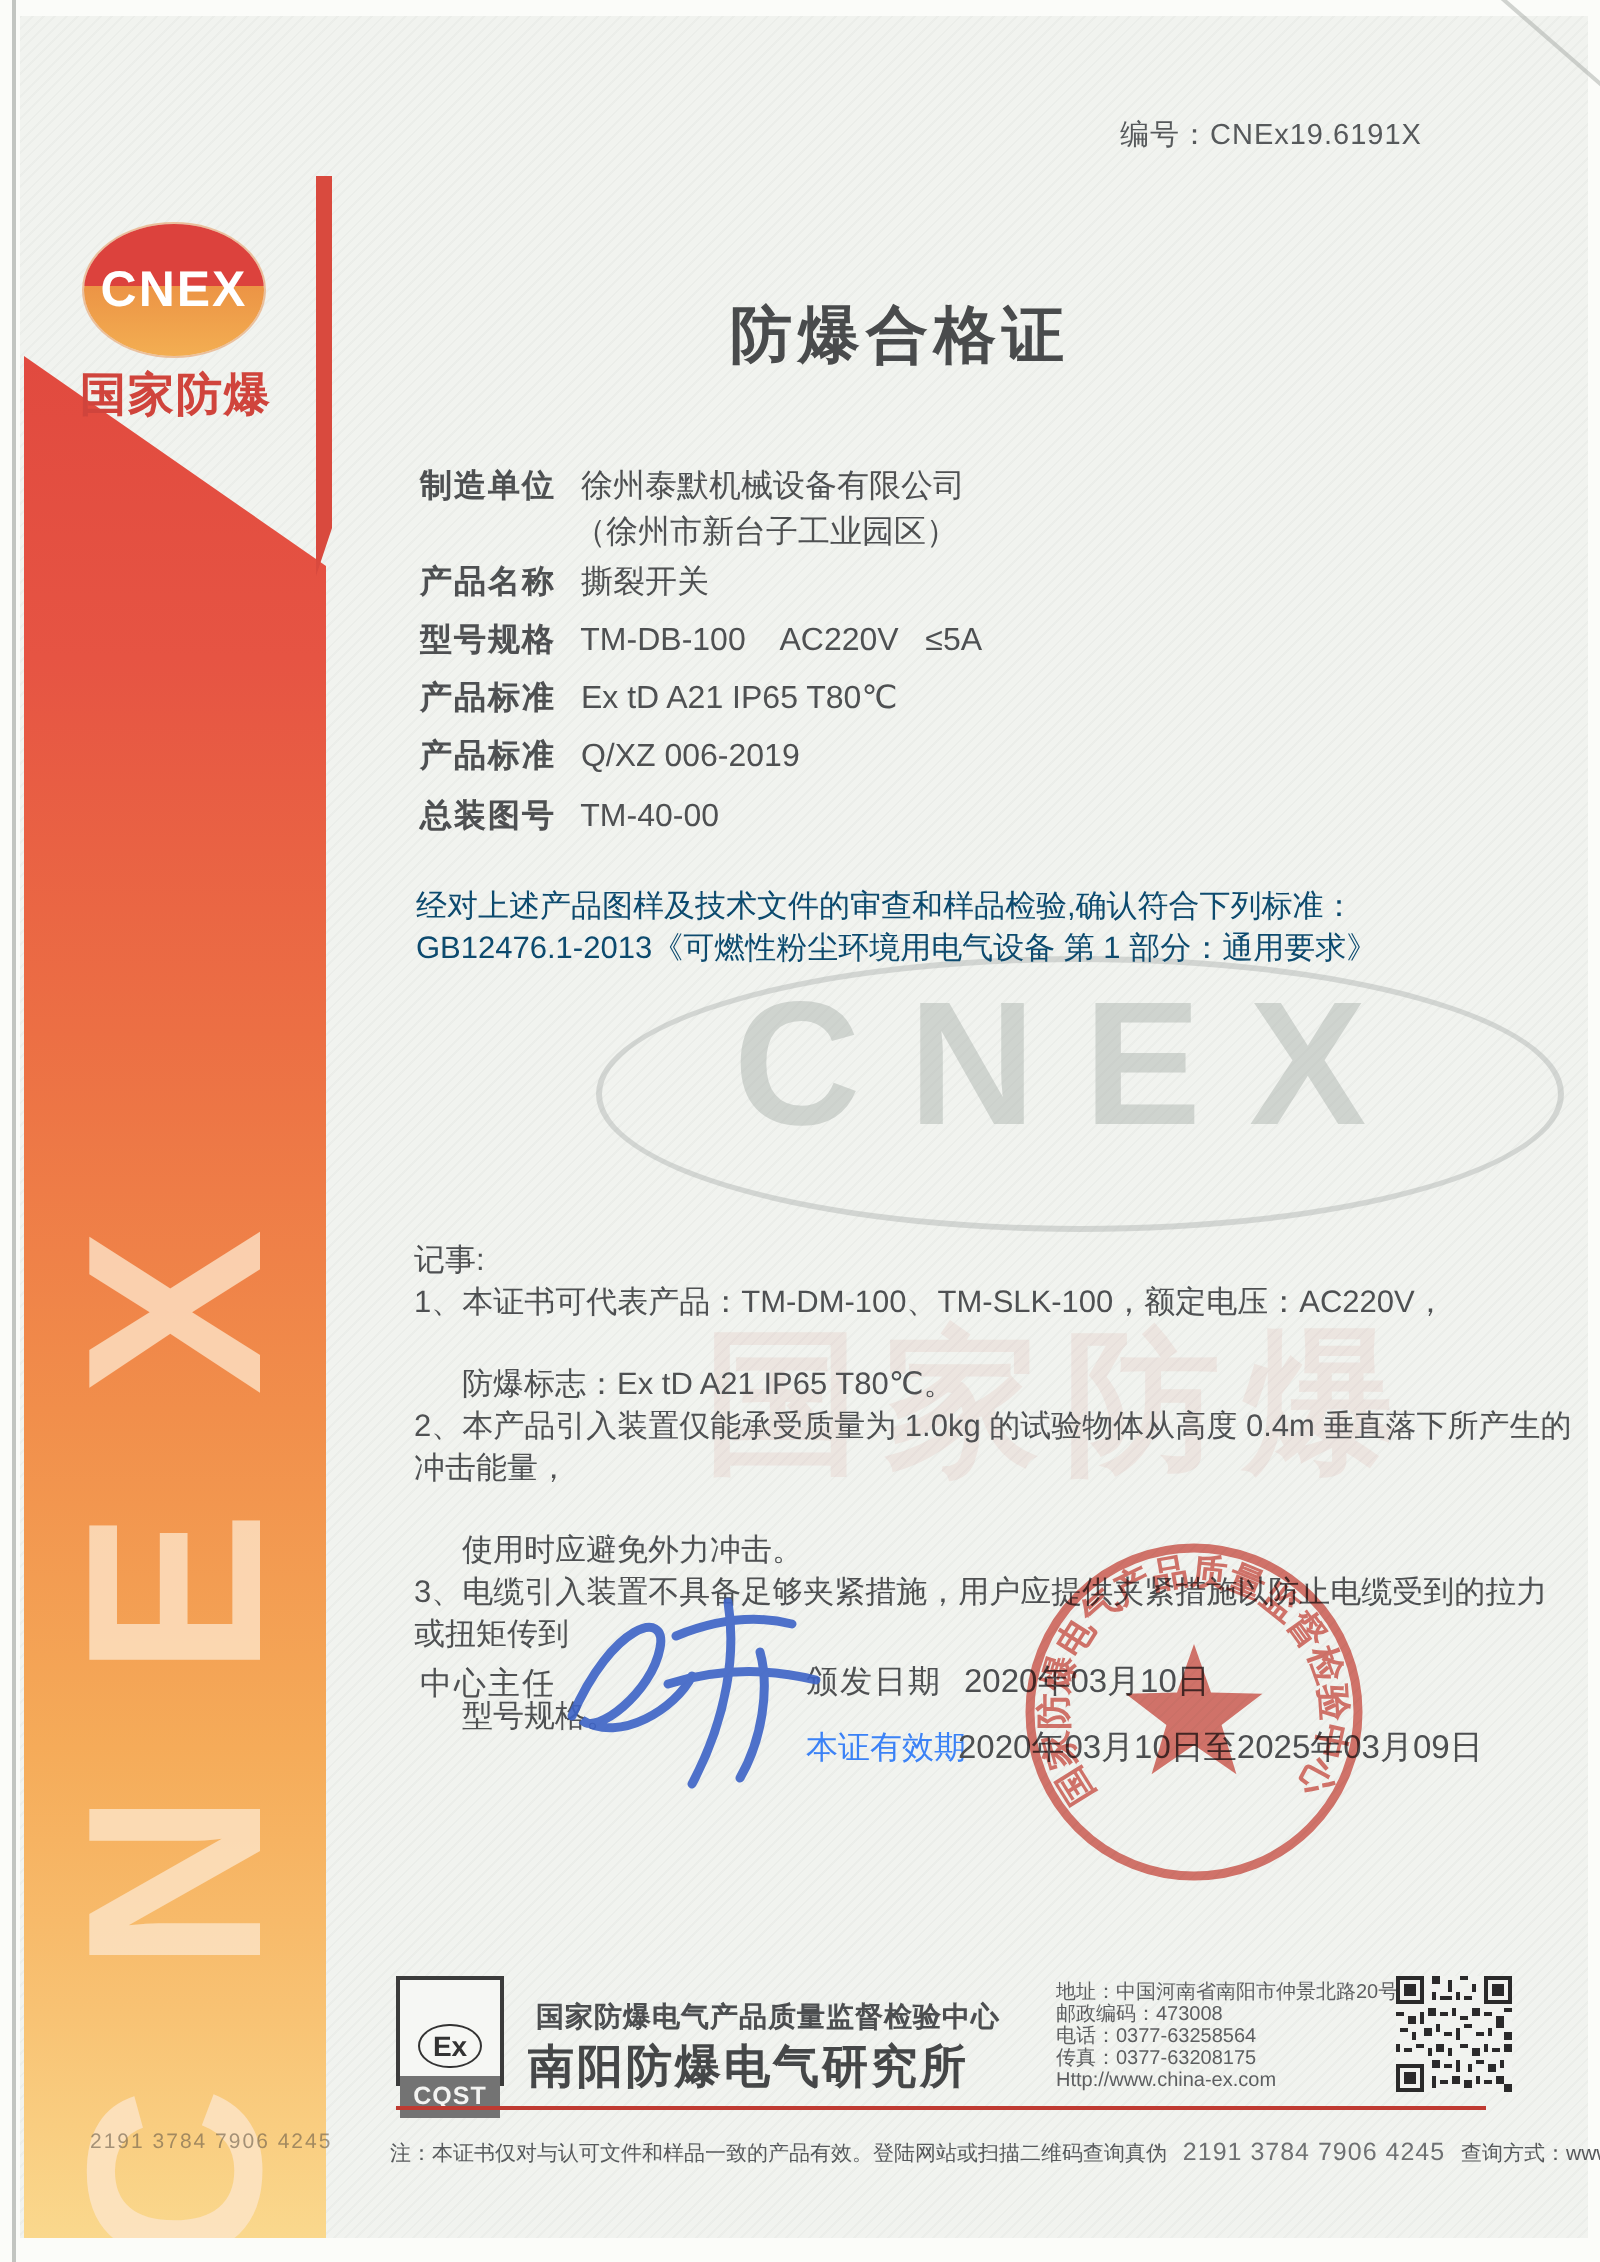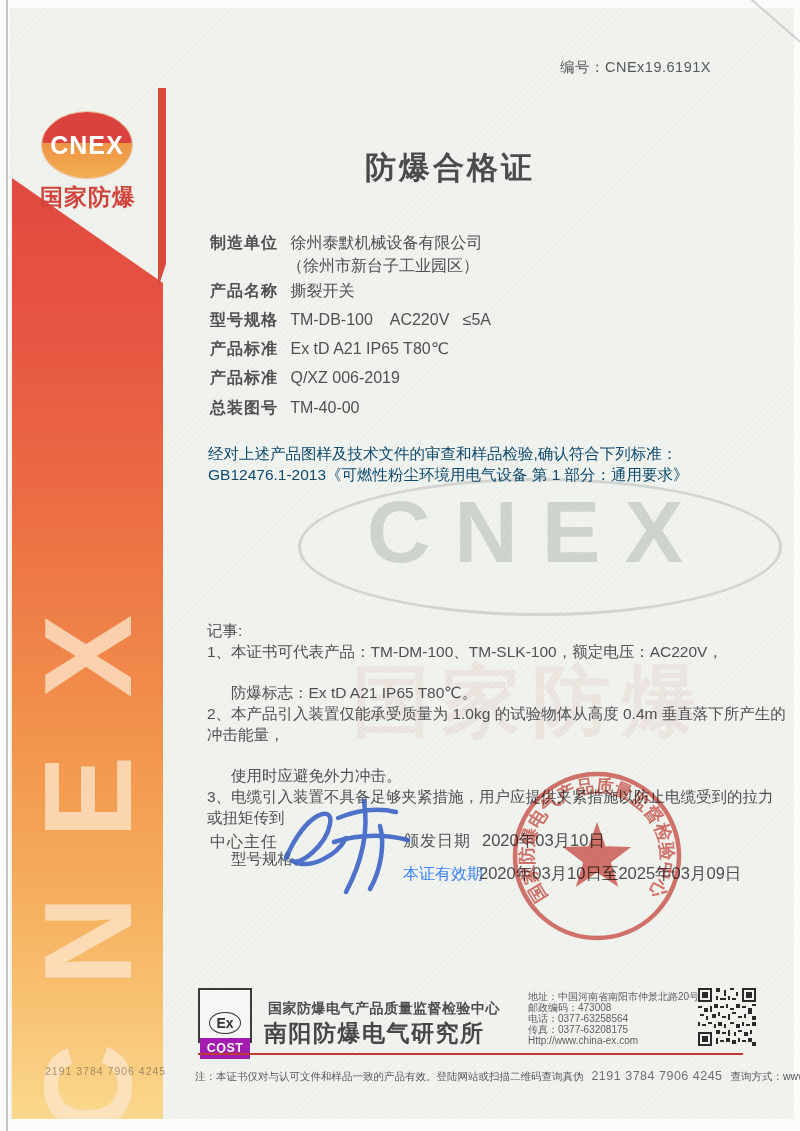--- a/index.html
+++ b/index.html
@@ -66,21 +66,21 @@
   .valid-label{position:absolute;left:403px;top:864px;font-size:16px;color:#3b82f6;z-index:2;}
   .valid-range{position:absolute;left:479px;top:863px;font-size:16.5px;color:#4c4e50;z-index:2;}
   .seal{position:absolute;left:507px;top:766px;z-index:4;mix-blend-mode:multiply;opacity:0.88;}
 
   
   .ex-mark{position:absolute;left:198px;top:988px;width:54px;height:55px;z-index:2;
         border:2px solid #3b3b3b;background:#f6f7f4;box-sizing:border-box;}
   .ex-mark .ex-top{height:30px;display:flex;align-items:center;justify-content:center;margin-top:18px;}
   .ex-mark .ex-circle{border:1.5px solid #333;border-radius:50%;padding:0 6px;font-size:14px;
         font-weight:bold;color:#333;line-height:20px;}
-  .ex-mark .ex-bottom{height:21px;background:#a21caf;color:#f4f4f2;text-align:center;
+  .ex-mark .ex-bottom{height:21px;background:#737373;color:#f4f4f2;text-align:center;
         font-size:12.5px;font-weight:bold;line-height:21px;letter-spacing:0.5px;}
   .center-name{position:absolute;left:268px;top:1000px;font-size:14px;font-weight:bold;
         color:#4c4e50;letter-spacing:0.5px;z-index:2;}
   .institute-name{position:absolute;left:264px;top:1018px;font-size:23px;font-weight:bold;
         color:#454748;letter-spacing:1.5px;z-index:2;}
   .address{position:absolute;left:528px;top:991px;z-index:2;font-size:10px;line-height:11px;color:#5c5e60;}
   .qr{position:absolute;left:698px;top:988px;z-index:2;}
   .footer-rule{position:absolute;left:198px;top:1053px;width:545px;height:2px;background:#bf3a31;z-index:2;}
   .footer-note{position:absolute;left:195px;top:1069px;width:600px;z-index:2;font-size:10.5px;
         color:#56595b;white-space:nowrap;}

